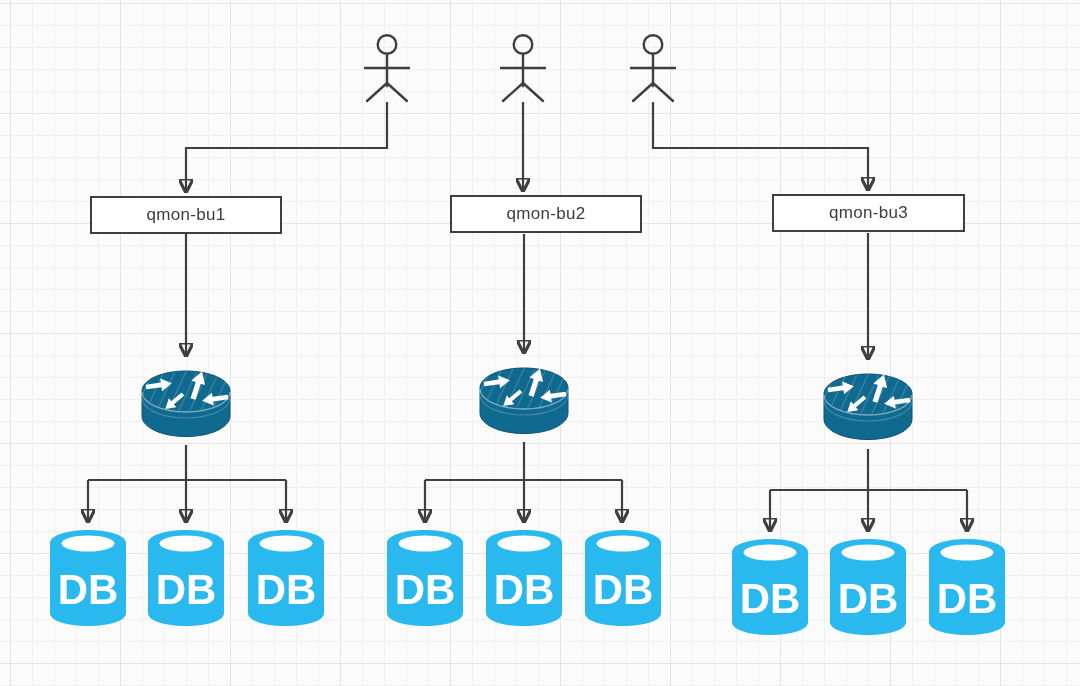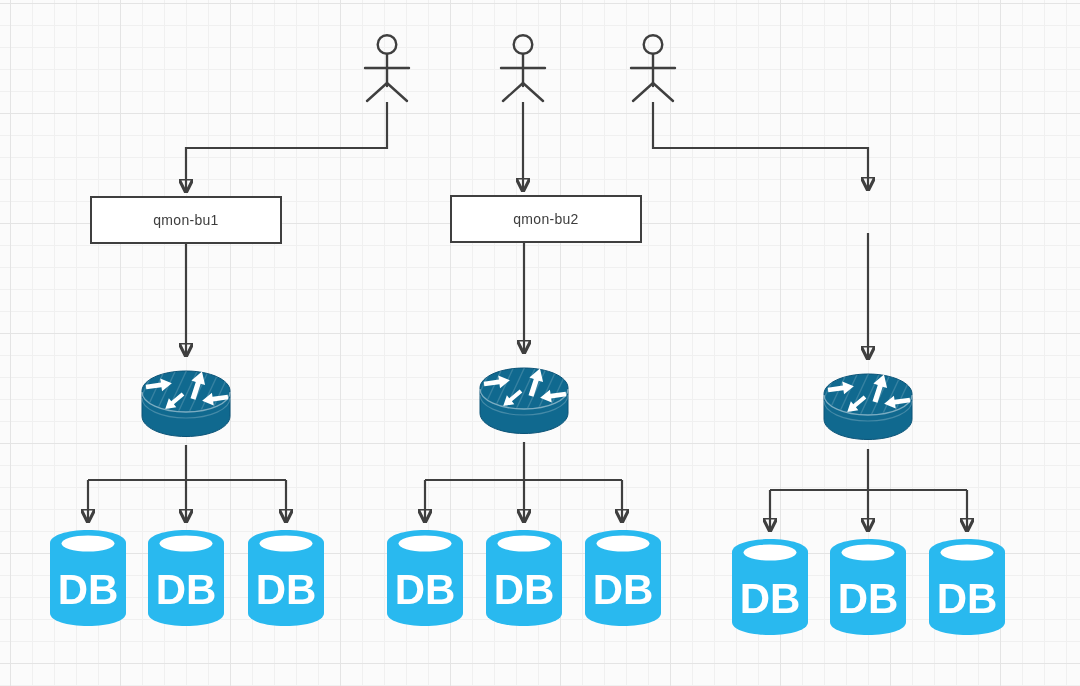--- a/index.html
+++ b/index.html
@@ -12,24 +12,24 @@
       linear-gradient(to bottom,#e4e4e4 1px,transparent 1px),
       linear-gradient(to right,#f0f0f0 1px,transparent 1px),
       linear-gradient(to bottom,#f0f0f0 1px,transparent 1px);
     background-size:110px 110px,110px 110px,22px 22px,22px 22px;
     background-position:10px 3px,10px 3px,10px 3px,10px 3px;
   }
   .edges{position:absolute;left:0;top:0;z-index:1;}
   .edges path{fill:none;stroke:#3f3f3f;stroke-width:2.2;}
   .node{position:absolute;z-index:2;}
   .service{
-    width:192px;height:48px;box-sizing:border-box;
+    width:192px;height:38px;box-sizing:border-box;
     background:#ffffff;border:2px solid #3f3f3f;
     display:flex;align-items:center;justify-content:center;
-    font-size:14px;color:#3d3d3d;letter-spacing:.3px;
+    font-size:17px;color:#3d3d3d;letter-spacing:.3px;
   }
   .actor svg,.router svg,.db svg{display:block;}
   .db-label{font-family:"Liberation Sans",sans-serif;font-weight:600;}
 </style>
 </head>
 <body>
 
 <div class="canvas">
 
   <svg class="edges" width="1080" height="686" viewBox="0 0 1080 686">
@@ -93,20 +93,23 @@
       </g>
     </svg>
   </div>
 
   <div class="node service" style="left:90px;top:196px;">
     <span>qmon-bu1</span>
   </div>
   <div class="node service" style="left:450px;top:195px;">
     <span>qmon-bu2</span>
   </div>
+  <div class="node service" style="left:772px;top:194px;width:193px;">
+    <span>qmon-bu3</span>
+  </div>
 
   <svg class="node router" style="left:138px;top:361px;" width="96" height="84" viewBox="0 0 96 84">
     <defs>
       <clipPath id="rtop1">
           <ellipse cx="48" cy="30" rx="44" ry="20"></ellipse>
         </clipPath>
       <path id="ra1" d="M0,-2.6 H17 V-7.2 L29,0 L17,7.2 V2.6 H0 Z"></path>
     </defs>
     <path d="M4,30 C4,19 23.5,10 48,10 C72.5,10 92,19 92,30 L92,55 C92,66.5 72.5,75.5 48,75.5 C23.5,75.5 4,66.5 4,55 Z" fill="#10698f" stroke="#0b5377" stroke-width="1"></path>
     <g clip-path="url(#rtop1)" stroke="rgba(255,255,255,0.16)" stroke-width="1.4">

